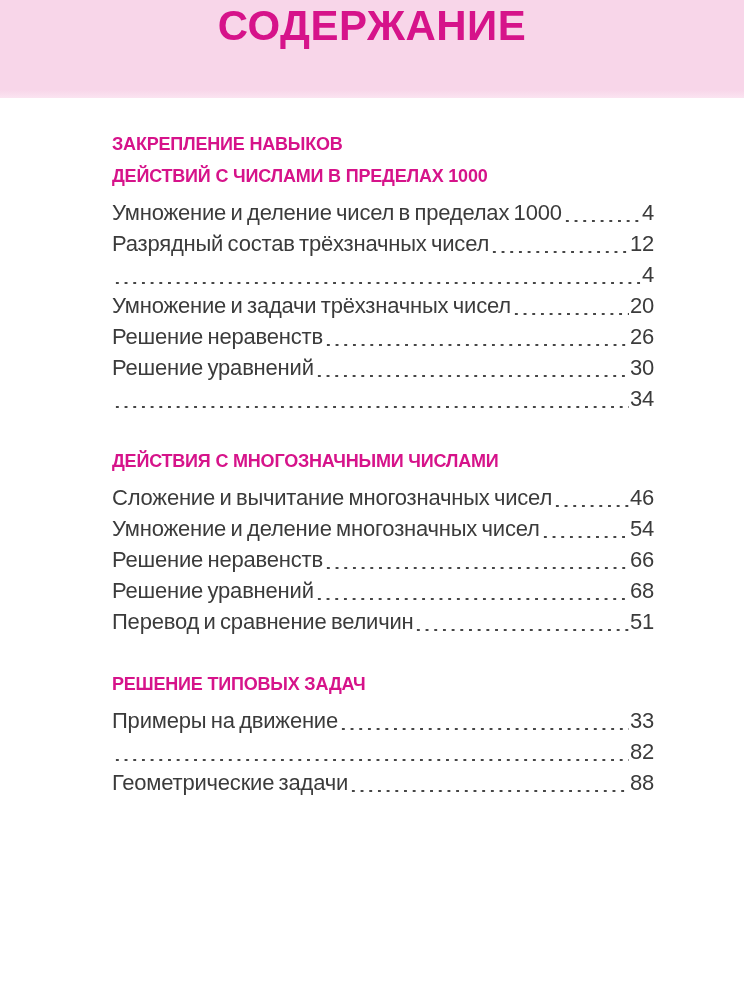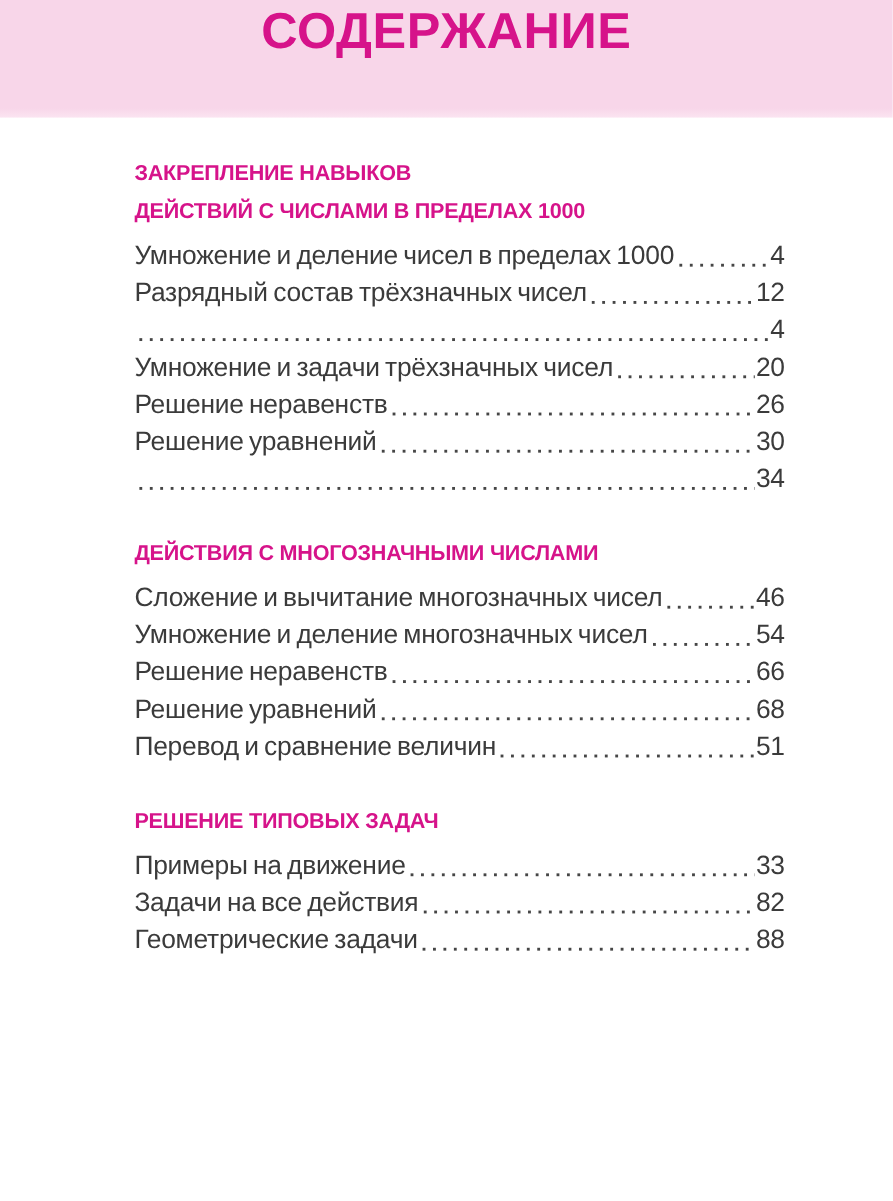--- a/index.html
+++ b/index.html
@@ -178,21 +178,20 @@
           <div class="heading-line">РЕШЕНИЕ ТИПОВЫХ ЗАДАЧ</div>
         </h2>
     <div class="entries">
   <div class="entry">
     <span class="label">Примеры на движение</span>
     <span class="dots"></span>
     <span class="pagenum">33</span>
   </div>
 
   <div class="entry">
-    <span class="label">Задачи на все действия</span>
     <span class="dots"></span>
     <span class="pagenum">82</span>
   </div>
 
   <div class="entry">
     <span class="label">Геометрические задачи</span>
     <span class="dots"></span>
     <span class="pagenum">88</span>
   </div>
 </div>

